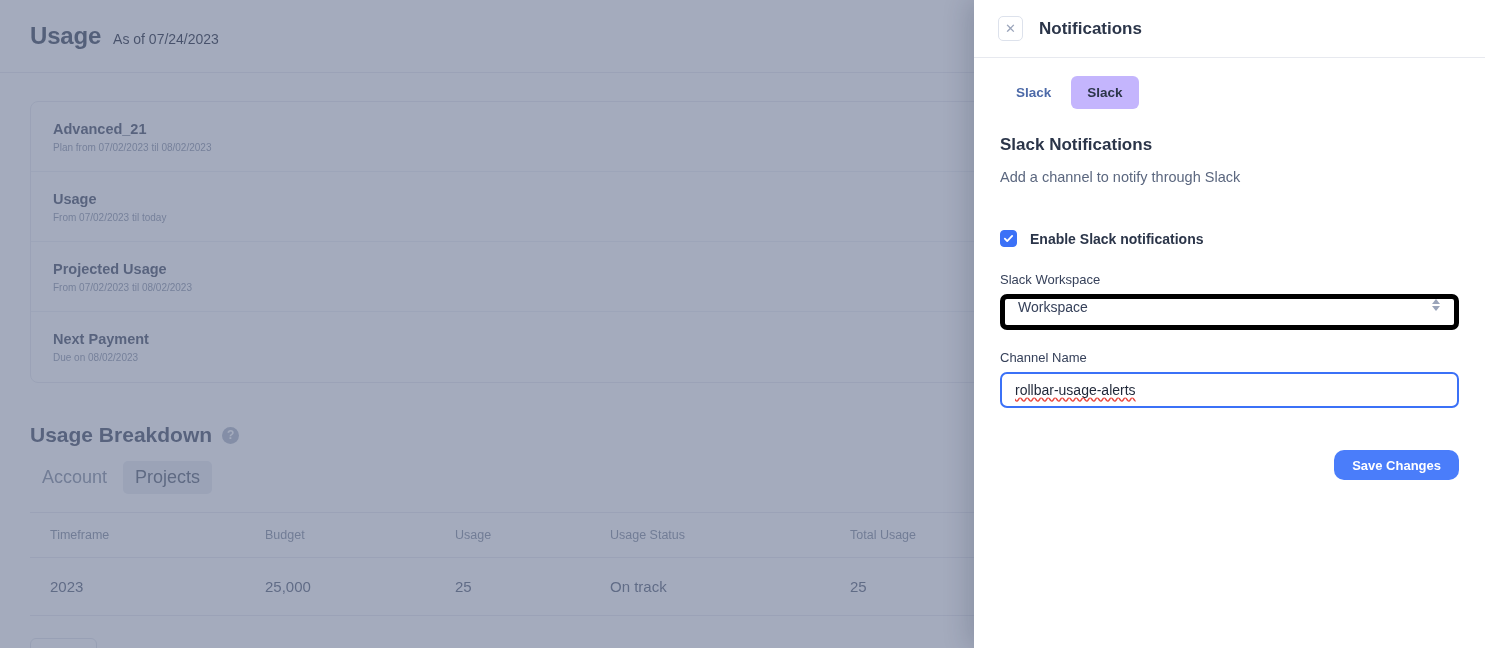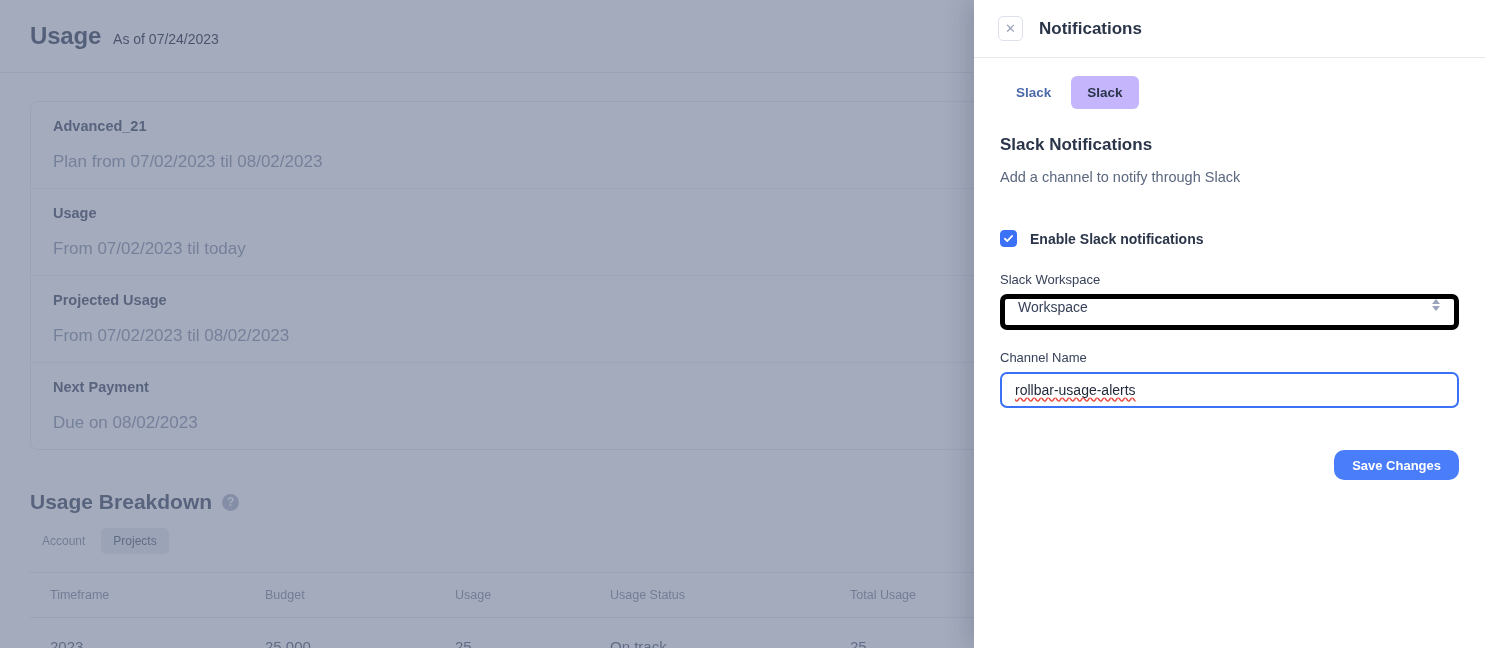--- a/index.html
+++ b/index.html
@@ -34,42 +34,42 @@
     background: #fff;
     overflow: hidden;
   }
   .usage-row {
     display: flex; align-items: center; justify-content: space-between;
     padding: 16px 22px 16px 22px;
     min-height: 70px;
     border-bottom: 1px solid #eceef3;
   }
   .usage-row:last-child { border-bottom: none; }
-  .ur-left { display: flex; flex-direction: column; gap: 18px; }
+  .ur-left { display: flex; flex-direction: column; gap: 5px; }
   .ur-title { font-size: 14.5px; font-weight: 700; color: #39435a; }
-  .ur-sub { font-size: 17px; color: #858fa4; }
+  .ur-sub { font-size: 10px; color: #858fa4; }
   .ur-val { font-size: 15px; font-weight: 700; color: #7b86a0; white-space: nowrap; }
   .ur-val.dark { color: #39435a; }
 
   .breakdown-head {
     display: flex; align-items: center; gap: 10px;
     margin: 40px 0 0 30px;
   }
   .breakdown-title { font-size: 21px; font-weight: 700; color: #39435a; }
   .help-icon {
     width: 17px; height: 17px; border-radius: 50%;
     background: #aab3c4; color: #fff;
     font-size: 12px; font-weight: 700;
     display: flex; align-items: center; justify-content: center;
     line-height: 1;
   }
 
   .seg-tabs { display: flex; gap: 4px; margin: 14px 0 0 30px; }
   .seg-tab {
-    font-size: 12px; color: #7b8699;
+    font-size: 18px; color: #7b8699;
     padding: 6px 12px; border-radius: 5px;
     background: transparent; border: none;
     font-family: inherit;
   }
   .seg-tab.active { background: #e7eaf0; color: #4a5568; }
 
   .bd-table { margin: 18px 30px 0 30px; border-top: 1px solid #e6e8ee; }
   .bd-thead, .bd-row {
     display: grid;
     grid-template-columns: 215px 190px 155px 240px 180px 1fr;

